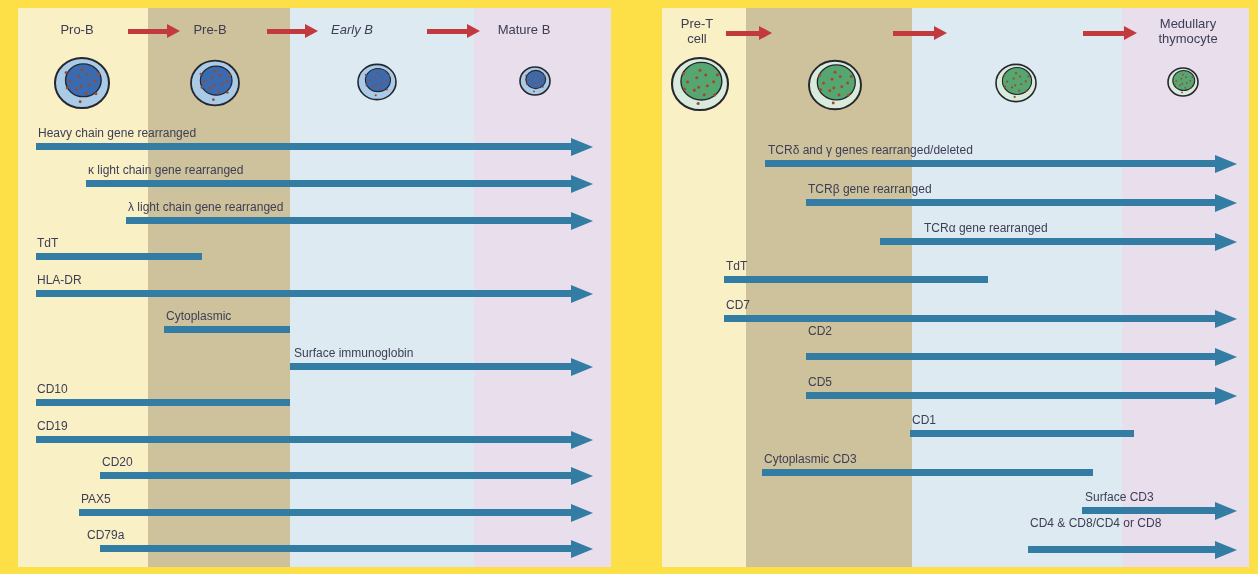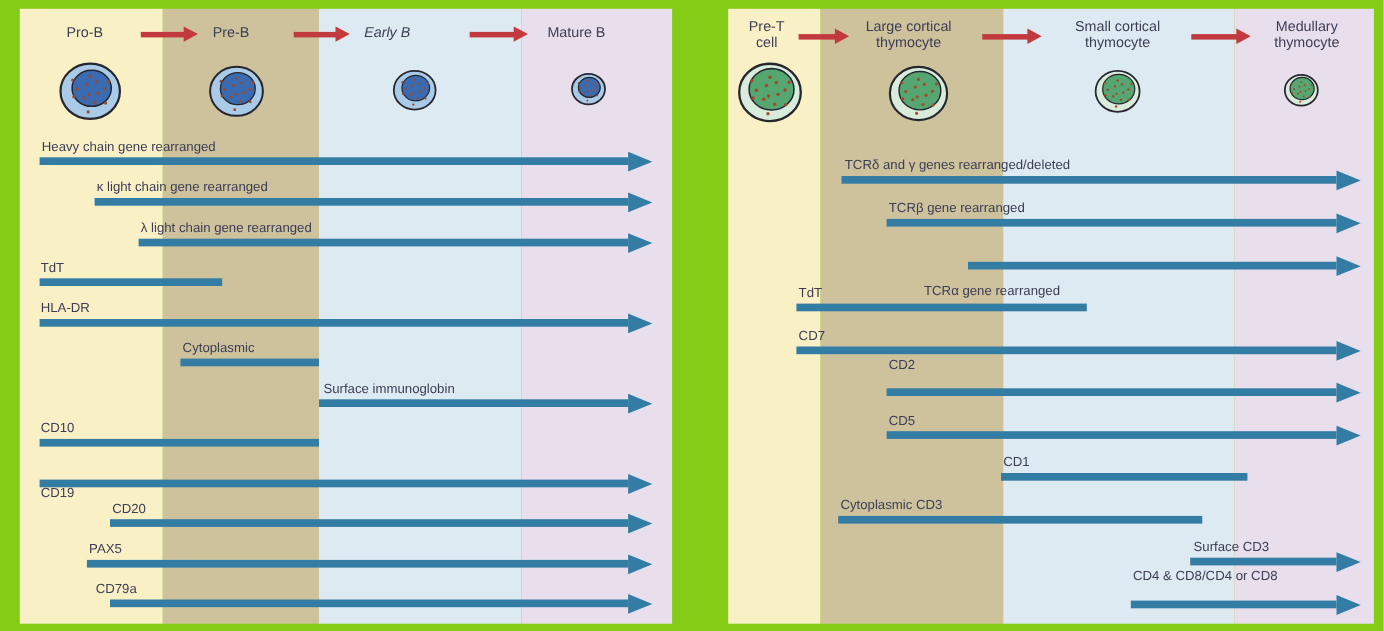--- a/index.html
+++ b/index.html
@@ -1,17 +1,17 @@
 <!DOCTYPE html>
 <html><head>
 <meta charset="utf-8">
 <style>
   html,body{margin:0;padding:0;background:#ffffff;}
   #figure{
-    position:relative;width:1258px;height:574px;background:#84cc16;overflow:hidden;
+    position:relative;width:1258px;height:574px;background:#fde047;overflow:hidden;
     font-family:"Liberation Sans", sans-serif;
   }
   .panel{position:absolute;top:8px;height:559px;}
   .band{position:absolute;top:0;height:100%;}
   .stage-label{
     position:absolute;font-size:13px;line-height:15px;text-align:center;
     font-weight:400;
   }
   .marker-label{
     position:absolute;font-size:12px;line-height:14px;white-space:nowrap;
@@ -56,55 +56,53 @@
     <div class="marker-label" style="left: 37px; top: 273px; color: rgb(61, 61, 85);">HLA-DR</div>
     <div class="bar" style="left: 36px; top: 290px; width: 535px; background: rgb(51, 124, 164);"></div>
     <div class="bar-head" style="left: 571px; top: 284.5px; border-left: 22px solid rgb(51, 124, 164);"></div>
     <div class="marker-label" style="left: 166px; top: 309px; color: rgb(61, 61, 85);">Cytoplasmic</div>
     <div class="bar" style="left: 164px; top: 326px; width: 126px; background: rgb(51, 124, 164);"></div>
     <div class="marker-label" style="left: 294px; top: 346px; color: rgb(61, 61, 85);">Surface immunoglobin</div>
     <div class="bar" style="left: 290px; top: 363px; width: 281px; background: rgb(51, 124, 164);"></div>
     <div class="bar-head" style="left: 571px; top: 357.5px; border-left: 22px solid rgb(51, 124, 164);"></div>
     <div class="marker-label" style="left: 37px; top: 382px; color: rgb(61, 61, 85);">CD10</div>
     <div class="bar" style="left: 36px; top: 399px; width: 254px; background: rgb(51, 124, 164);"></div>
-    <div class="marker-label" style="left: 37px; top: 441px; color: rgb(61, 61, 85);">CD19</div>
+    <div class="marker-label" style="left: 37px; top: 419px; color: rgb(61, 61, 85);">CD19</div>
     <div class="bar" style="left: 36px; top: 436px; width: 535px; background: rgb(51, 124, 164);"></div>
     <div class="bar-head" style="left: 571px; top: 430.5px; border-left: 22px solid rgb(51, 124, 164);"></div>
     <div class="marker-label" style="left: 102px; top: 455px; color: rgb(61, 61, 85);">CD20</div>
     <div class="bar" style="left: 100px; top: 472px; width: 471px; background: rgb(51, 124, 164);"></div>
     <div class="bar-head" style="left: 571px; top: 466.5px; border-left: 22px solid rgb(51, 124, 164);"></div>
     <div class="marker-label" style="left: 81px; top: 492px; color: rgb(61, 61, 85);">PAX5</div>
     <div class="bar" style="left: 79px; top: 509px; width: 492px; background: rgb(51, 124, 164);"></div>
     <div class="bar-head" style="left: 571px; top: 503.5px; border-left: 22px solid rgb(51, 124, 164);"></div>
     <div class="marker-label" style="left: 87px; top: 528px; color: rgb(61, 61, 85);">CD79a</div>
     <div class="bar" style="left: 100px; top: 545px; width: 471px; background: rgb(51, 124, 164);"></div>
     <div class="bar-head" style="left: 571px; top: 539.5px; border-left: 22px solid rgb(51, 124, 164);"></div>
     <div class="panel" style="left: 662px; width: 587px;">
       <div class="band" style="left: 0px; width: 84px; background: rgb(250, 240, 198);"></div>
       <div class="band" style="left: 84px; width: 166px; background: rgb(205, 194, 156);"></div>
       <div class="band" style="left: 250px; width: 210px; background: rgb(222, 234, 242);"></div>
       <div class="band" style="left: 460px; width: 127px; background: rgb(232, 222, 236);"></div>
     </div>
     <div class="stage-label" style="left: 673px; top: 16px; width: 48px; color: rgb(61, 61, 85);">Pre-T cell</div>
-    <div class="stage-label" style="left: 773.5px; top: 16px; width: 105px; color: rgb(61, 61, 85);">Large cortical thymocyte</div>
-    <div class="stage-label" style="left: 963.5px; top: 16px; width: 105px; color: rgb(61, 61, 85);">Small cortical thymocyte</div>
     <div class="stage-label" style="left: 1145.5px; top: 16px; width: 85px; color: rgb(61, 61, 85);">Medullary thymocyte</div>
     <div class="stage-shaft" style="left: 726px; top: 30.5px; width: 34px; background: rgb(194, 58, 62);"></div>
     <div class="stage-head" style="left: 759px; top: 26px; border-left: 13px solid rgb(194, 58, 62);"></div>
     <div class="stage-shaft" style="left: 893px; top: 30.5px; width: 42px; background: rgb(194, 58, 62);"></div>
     <div class="stage-head" style="left: 934px; top: 26px; border-left: 13px solid rgb(194, 58, 62);"></div>
     <div class="stage-shaft" style="left: 1083px; top: 30.5px; width: 42px; background: rgb(194, 58, 62);"></div>
     <div class="stage-head" style="left: 1124px; top: 26px; border-left: 13px solid rgb(194, 58, 62);"></div>
     <div class="marker-label" style="left: 768px; top: 143px; color: rgb(61, 61, 85);">TCRδ and γ genes rearranged/deleted</div>
     <div class="bar" style="left: 765px; top: 160px; width: 450px; background: rgb(51, 124, 164);"></div>
     <div class="bar-head" style="left: 1215px; top: 154.5px; border-left: 22px solid rgb(51, 124, 164);"></div>
     <div class="marker-label" style="left: 808px; top: 182px; color: rgb(61, 61, 85);">TCRβ gene rearranged</div>
     <div class="bar" style="left: 806px; top: 199px; width: 409px; background: rgb(51, 124, 164);"></div>
     <div class="bar-head" style="left: 1215px; top: 193.5px; border-left: 22px solid rgb(51, 124, 164);"></div>
-    <div class="marker-label" style="left: 840px; top: 221px; color: rgb(61, 61, 85); margin-top: 36px;">TCRα gene rearranged</div>
+    <div class="marker-label" style="left: 924px; top: 221px; color: rgb(61, 61, 85);">TCRα gene rearranged</div>
     <div class="bar" style="left: 880px; top: 238px; width: 335px; background: rgb(51, 124, 164);"></div>
     <div class="bar-head" style="left: 1215px; top: 232.5px; border-left: 22px solid rgb(51, 124, 164);"></div>
     <div class="marker-label" style="left: 726px; top: 259px; color: rgb(61, 61, 85);">TdT</div>
     <div class="bar" style="left: 724px; top: 276px; width: 264px; background: rgb(51, 124, 164);"></div>
     <div class="marker-label" style="left: 726px; top: 298px; color: rgb(61, 61, 85);">CD7</div>
     <div class="bar" style="left: 724px; top: 315px; width: 491px; background: rgb(51, 124, 164);"></div>
     <div class="bar-head" style="left: 1215px; top: 309.5px; border-left: 22px solid rgb(51, 124, 164);"></div>
     <div class="marker-label" style="left: 808px; top: 324px; color: rgb(61, 61, 85);">CD2</div>
     <div class="bar" style="left: 806px; top: 353px; width: 409px; background: rgb(51, 124, 164);"></div>
     <div class="bar-head" style="left: 1215px; top: 347.5px; border-left: 22px solid rgb(51, 124, 164);"></div>

